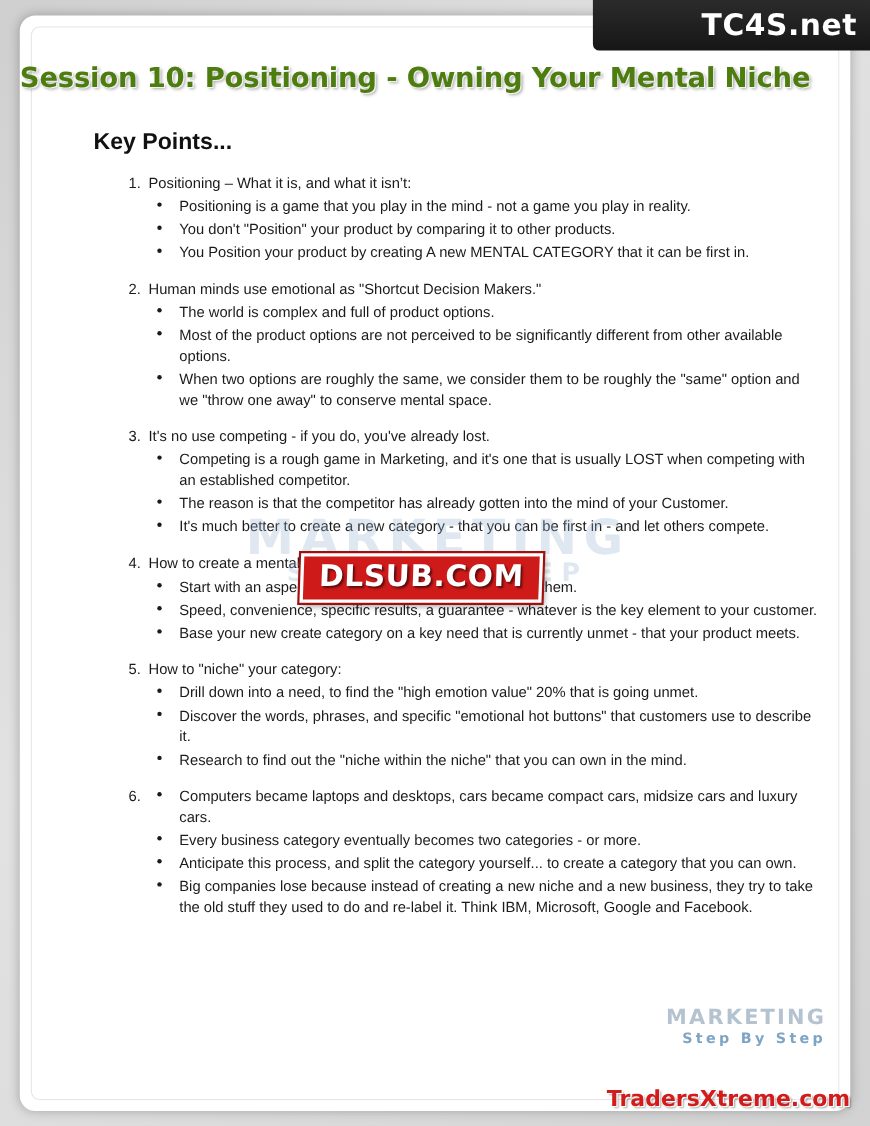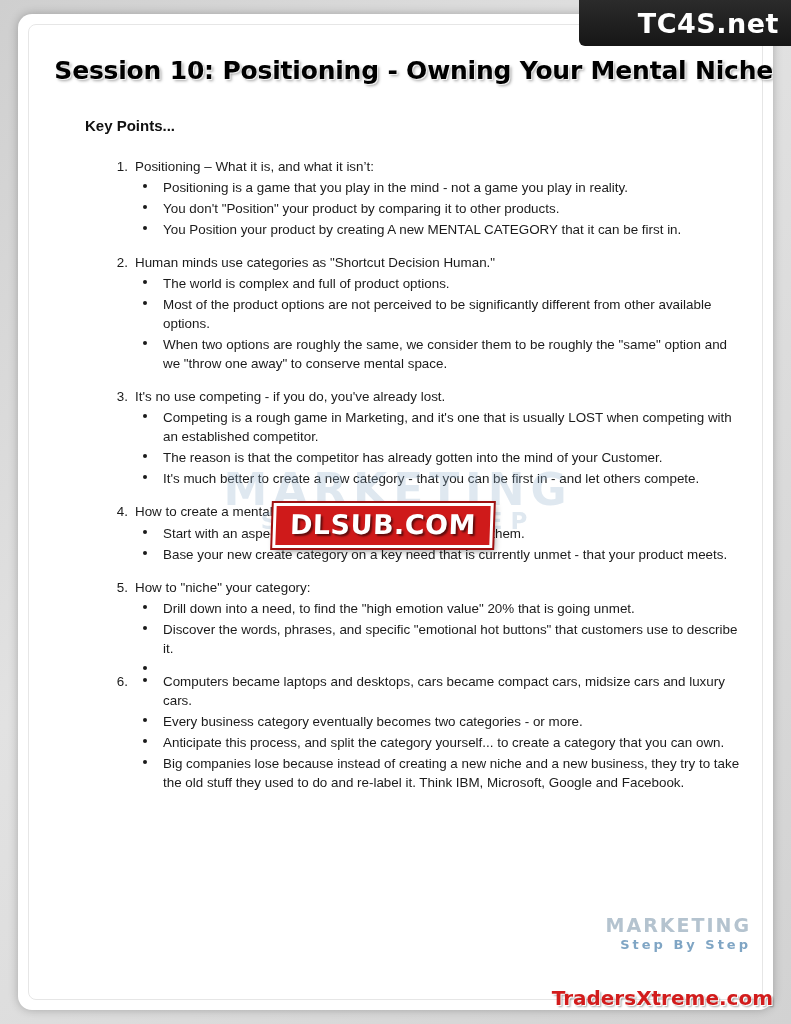--- a/index.html
+++ b/index.html
@@ -41,55 +41,55 @@
     bottom: 10px;
     border: 1px solid #e6e6e6;
     border-radius: 8px;
     pointer-events: none;
   }
   
   .corner-brand {
     position: absolute;
     top: 0;
     right: 0;
-    width: 212px;
+    width: 252px;
     height: 46px;
     background: linear-gradient(180deg,#2b2b2b 0%, #161616 100%);
     color: #ffffff;
     font-family: "DejaVu Sans", sans-serif;
     font-weight: bold;
     font-size: 27px;
     letter-spacing: 0.5px;
     display: flex;
     align-items: center;
     justify-content: flex-end;
     padding-right: 12px;
     box-sizing: border-box;
     border-bottom-left-radius: 6px;
     z-index: 40;
   }
   h1.doc-title {
     position: absolute;
     top: 42px;
     left: 0;
     width: 755px;
-    text-align: right;
+    text-align: left;
     margin: 0;
     font-family: "DejaVu Sans", sans-serif;
     font-size: 25px;
     font-weight: bold;
-    color: #000000;
+    color: #4d7c0f;
     text-shadow: 1px 1px 0 rgba(255,255,255,0.8), 2px 2px 3px rgba(0,0,0,0.35);
     letter-spacing: -0.2px;
   }
   .key-points {
     position: absolute;
     top: 103px;
     left: 67px;
-    font-size: 15px;
+    font-size: 21px;
     font-weight: bold;
     color: #111111;
   }
   .content {
     position: absolute;
     top: 143px;
     left: 86px;
     width: 640px;
     color: #1b1b1b;
     font-size: 13.4px;
@@ -234,21 +234,21 @@
           <p class="lead">Positioning – What it is, and what it isn’t:</p>
           <ul class="subs">
             <li><span class="dot"></span><span>Positioning is a game that you play in the mind - not a game you play in reality.</span></li>
             <li><span class="dot"></span><span>You don't "Position" your product by comparing it to other products.</span></li>
             <li><span class="dot"></span><span>You Position your product by creating A new MENTAL CATEGORY that it can be first in.</span></li>
           </ul>
         </li>
 
         <li>
           <span class="num">2.</span>
-          <p class="lead">Human minds use categories as "Shortcut Decision Human."</p>
+          <p class="lead">Human minds use emotional as "Shortcut Decision Makers."</p>
           <ul class="subs">
             <li><span class="dot"></span><span>The world is complex and full of product options.</span></li>
             <li><span class="dot"></span><span>Most of the product options are not perceived to be significantly different from other available options.</span></li>
             <li><span class="dot"></span><span>When two options are roughly the same, we consider them to be roughly the "same" option and we "throw one away" to conserve mental space.</span></li>
           </ul>
         </li>
 
         <li>
           <span class="num">3.</span>
           <p class="lead">It's no use competing - if you do, you've already lost.</p>
@@ -257,31 +257,32 @@
             <li><span class="dot"></span><span>The reason is that the competitor has already gotten into the mind of your Customer.</span></li>
             <li><span class="dot"></span><span>It's much better to create a new category - that you can be first in - and let others compete.</span></li>
           </ul>
         </li>
 
         <li>
           <span class="num">4.</span>
           <p class="lead">How to create a mental category:</p>
           <ul class="subs">
             <li><span class="dot"></span><span>Start with an aspect of your product that is important to them.</span></li>
+            <li><span class="dot"></span><span>Speed, convenience, specific results, a guarantee - whatever is the key element to your customer.</span></li>
             <li><span class="dot"></span><span>Base your new create category on a key need that is currently unmet - that your product meets.</span></li>
           </ul>
         </li>
 
         <li>
           <span class="num">5.</span>
           <p class="lead">How to "niche" your category:</p>
           <ul class="subs">
             <li><span class="dot"></span><span>Drill down into a need, to find the "high emotion value" 20% that is going unmet.</span></li>
             <li><span class="dot"></span><span>Discover the words, phrases, and specific "emotional hot buttons" that customers use to describe it.</span></li>
-            <li><span class="dot"></span></li>
+            <li><span class="dot"></span><span>Research to find out the "niche within the niche" that you can own in the mind.</span></li>
           </ul>
         </li>
 
         <li>
           <span class="num">6.</span>
           <ul class="subs">
             <li><span class="dot"></span><span>Computers became laptops and desktops, cars became compact cars, midsize cars and luxury cars.</span></li>
             <li><span class="dot"></span><span>Every business category eventually becomes two categories - or more.</span></li>
             <li><span class="dot"></span><span>Anticipate this process, and split the category yourself... to create a category that you can own.</span></li>
             <li><span class="dot"></span><span>Big companies lose because instead of creating a new niche and a new business, they try to take the old stuff they used to do and re-label it. Think IBM, Microsoft, Google and Facebook.</span></li>

